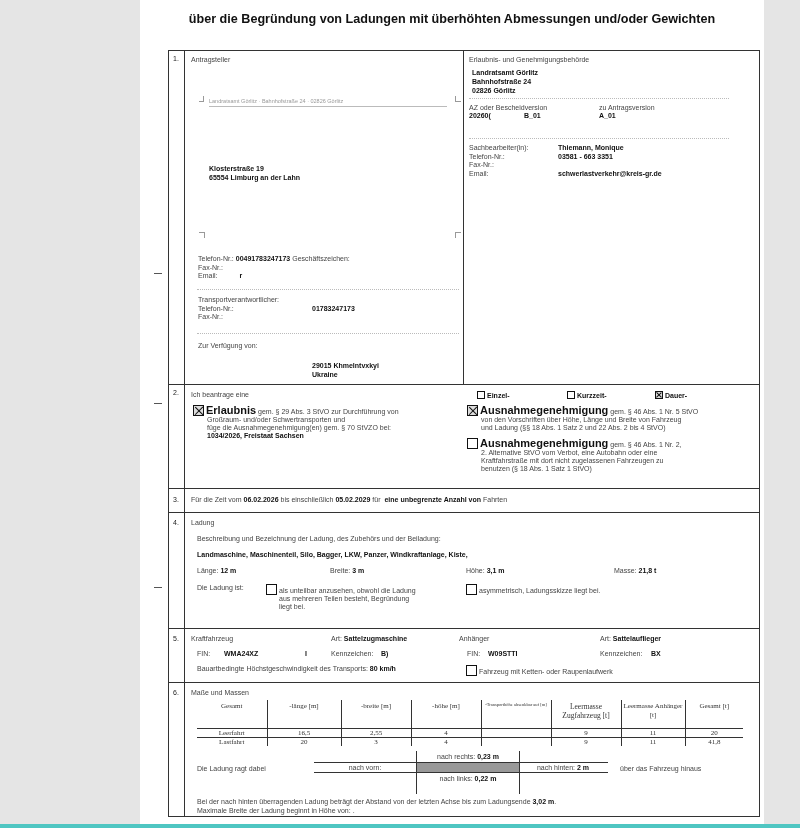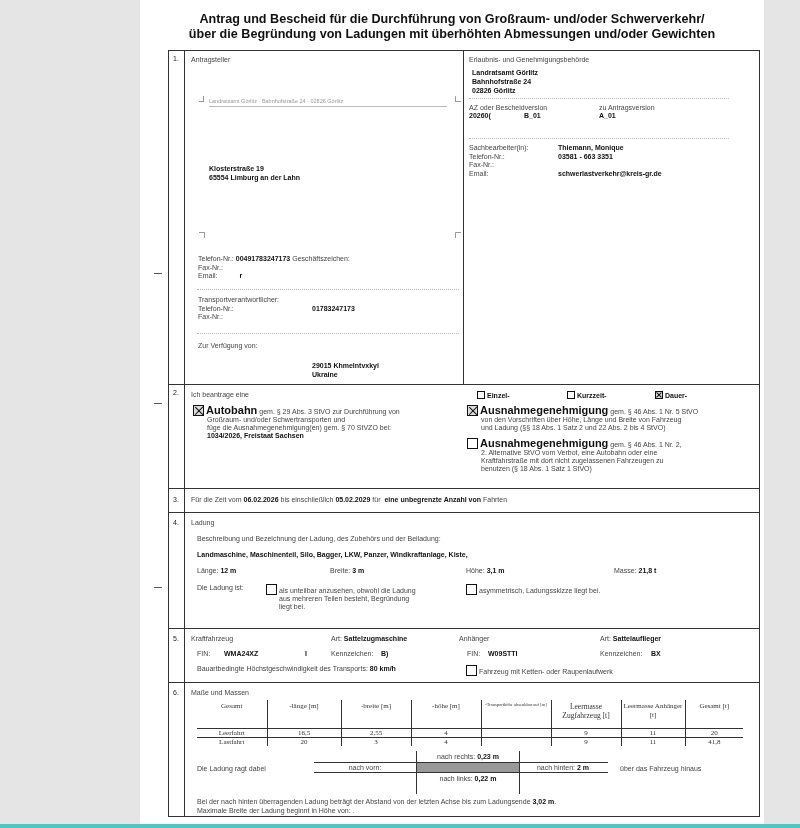--- a/index.html
+++ b/index.html
@@ -47,21 +47,20 @@
   table.dims .vl { border-left:1.5px solid #333; }
   table.dims tr.r1 td { border-top:1.5px solid #333; border-bottom:1px solid #333; }
   table.dims tr.r2 td { border-bottom:0; }
 </style>
 </head>
 <body>
 
 <div class="page">
 
   <div class="title">
-    <div>Antrag und Bescheid für die Durchführung von Großraum- und/oder Schwerverkehr/</div>
     <div>über die Begründung von Ladungen mit überhöhten Abmessungen und/oder Gewichten</div>
   </div>
 
   <div class="sec" style="top:50px;height:335px;">
     <div class="num">1.</div>
     <div class="body">
 
       <div class="abs" style="left:0;top:0;width:278px;height:100%;border-right:1.2px solid #333;">
         <div class="abs lbl" style="left:6px;top:5px;">Antragsteller</div>
         <div class="corner" style="left:14px;top:45px;border-width:0 0 1px 0;width:4px;border-right-width:1px;"></div>
@@ -121,21 +120,21 @@
         </div>
       </div>
     </div>
   </div>
 
   <div class="sec" style="top:385px;height:104px;">
     <div class="num">2.</div>
     <div class="body">
       <div class="abs lbl" style="left:6px;top:6px;">Ich beantrage eine</div>
       <div class="abs" style="left:8px;top:20px;width:265px;line-height:8px;color:#444;">
-        <div><span class="cb big checked"></span><span class="bigword">Autobahn</span><span> gem. § 29 Abs. 3 StVO zur Durchführung von</span></div>
+        <div><span class="cb big checked"></span><span class="bigword">Erlaubnis</span><span> gem. § 29 Abs. 3 StVO zur Durchführung von</span></div>
         <div style="padding-left:14px;">Großraum- und/oder Schwertransporten und</div>
         <div style="padding-left:14px;">füge die Ausnahmegenehmigung(en) gem. § 70 StVZO bei:</div>
         <div style="padding-left:14px;" class="b">1034/2026, Freistaat Sachsen</div>
       </div>
       <div class="abs" style="left:292px;top:6px;font-weight:bold;color:#111;"><span class="cb"></span><span>Einzel-</span></div>
       <div class="abs" style="left:382px;top:6px;font-weight:bold;color:#111;"><span class="cb"></span><span>Kurzzeit-</span></div>
       <div class="abs" style="left:470px;top:6px;font-weight:bold;color:#111;"><span class="cb checked"></span><span>Dauer-</span></div>
       <div class="abs" style="left:282px;top:20px;width:290px;line-height:8px;color:#444;">
         <div><span class="cb big checked"></span><span class="bigword">Ausnahmegenehmigung</span><span> gem. § 46 Abs. 1 Nr. 5 StVO</span></div>
         <div style="padding-left:14px;">von den Vorschriften über Höhe, Länge und Breite von Fahrzeug</div>

